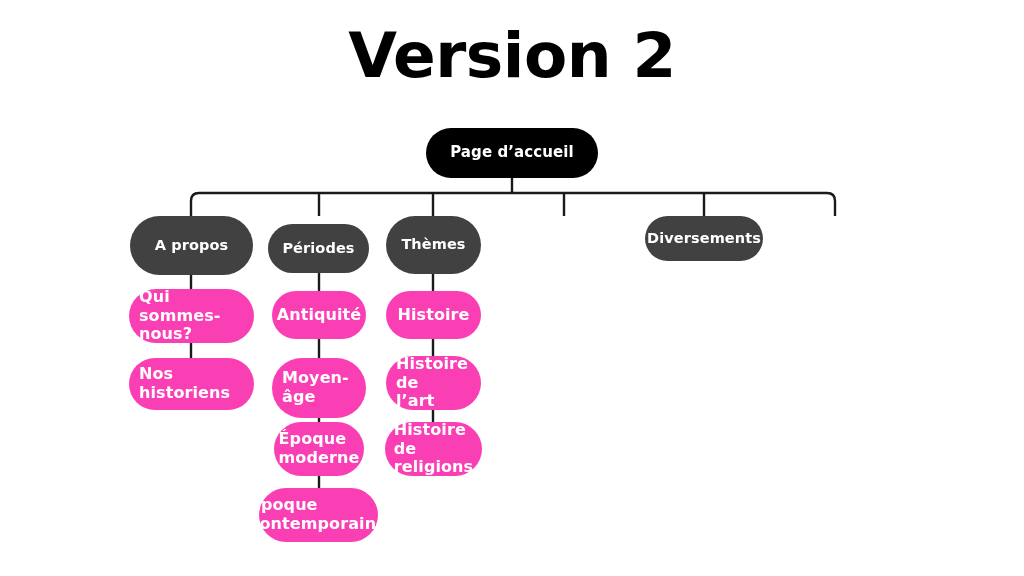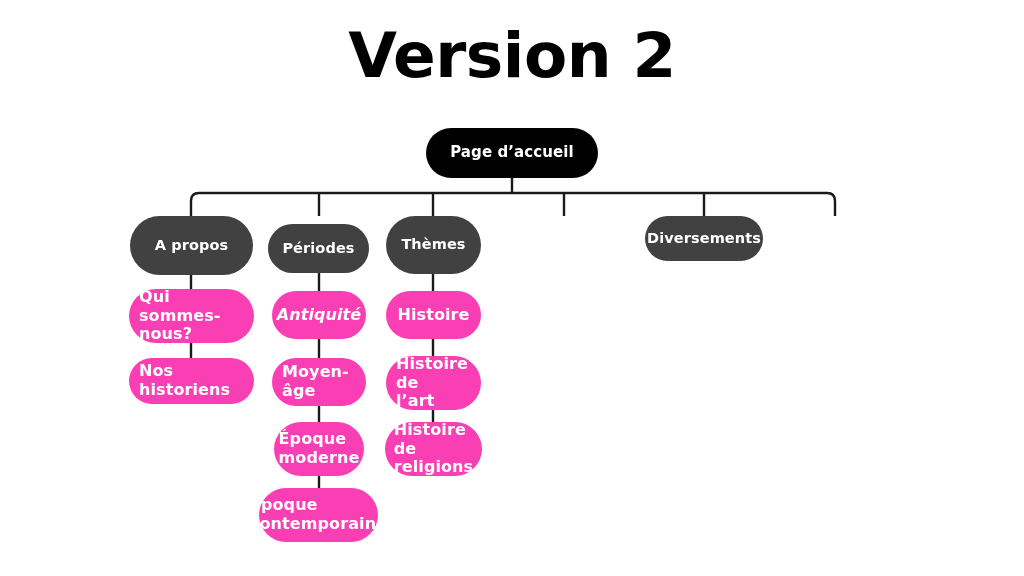--- a/index.html
+++ b/index.html
@@ -127,28 +127,28 @@
   <div class="node node-section" style="left:645px; top:216px; width:118px; height:45px;">
     <span>Diversements</span>
   </div>
 
   <div class="node node-leaf" style="left:129px; top:289px; width:125px; height:54px;">
     <span>
       <span>Qui sommes-</span><br>
       <span>nous?</span>
     </span>
   </div>
-  <div class="node node-leaf" style="left:129px; top:358px; width:125px; height:46px;">
+  <div class="node node-leaf" style="left:129px; top:358px; width:125px; height:52px;">
     <span>Nos historiens</span>
   </div>
 
-  <div class="node node-leaf" style="left:272px; top:291px; width:94px; height:48px;font-style:italic;">
+  <div class="node node-leaf" style="left:272px; top:291px; width:94px; height:48px;">
     <span>Antiquité</span>
   </div>
-  <div class="node node-leaf" style="left:272px; top:358px; width:94px; height:48px;">
+  <div class="node node-leaf" style="left:272px; top:358px; width:94px; height:60px;">
     <span>Moyen-âge</span>
   </div>
   <div class="node node-leaf" style="left:274px; top:422px; width:90px; height:54px;">
     <span>
       <span>Époque</span><br>
       <span>moderne</span>
     </span>
   </div>
   <div class="node node-leaf" style="left:259px; top:488px; width:119px; height:54px;">
     <span>

